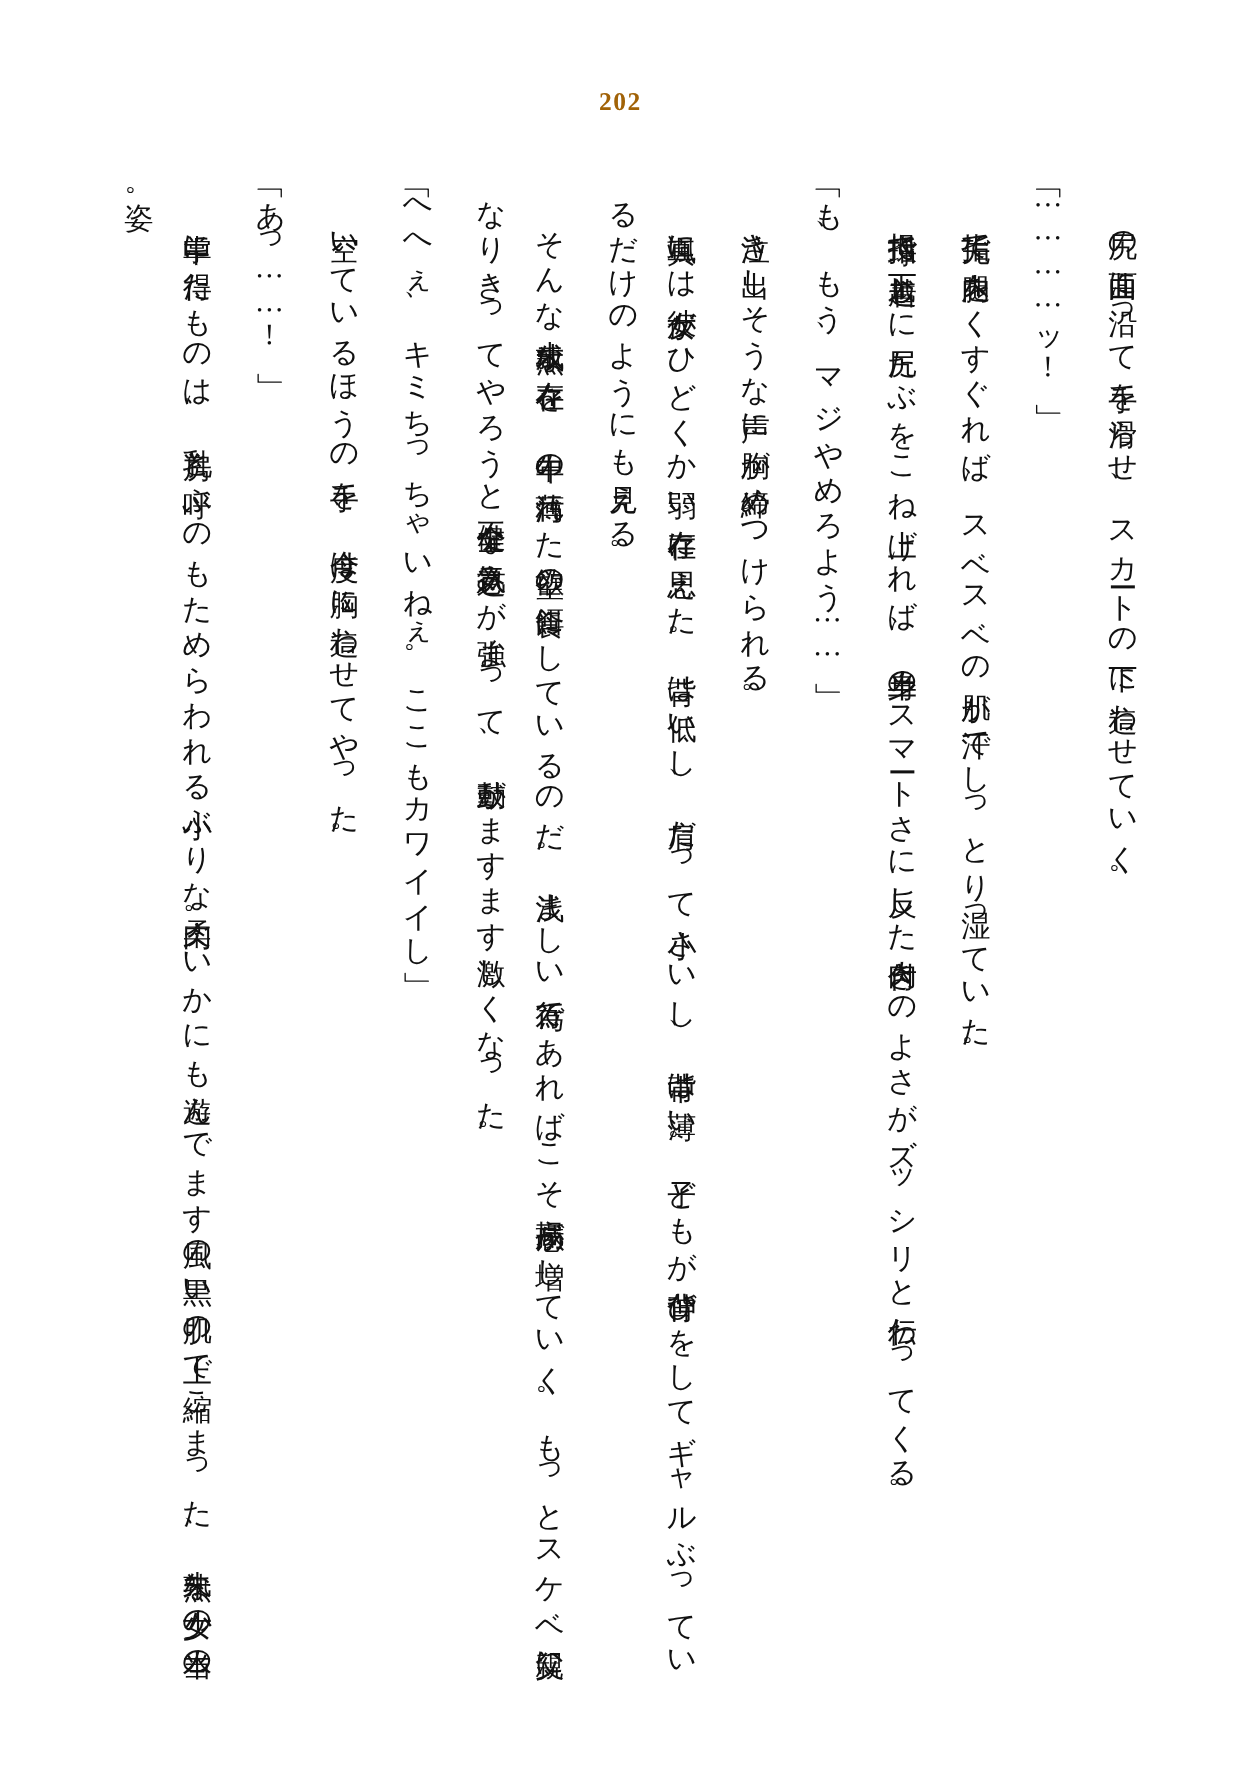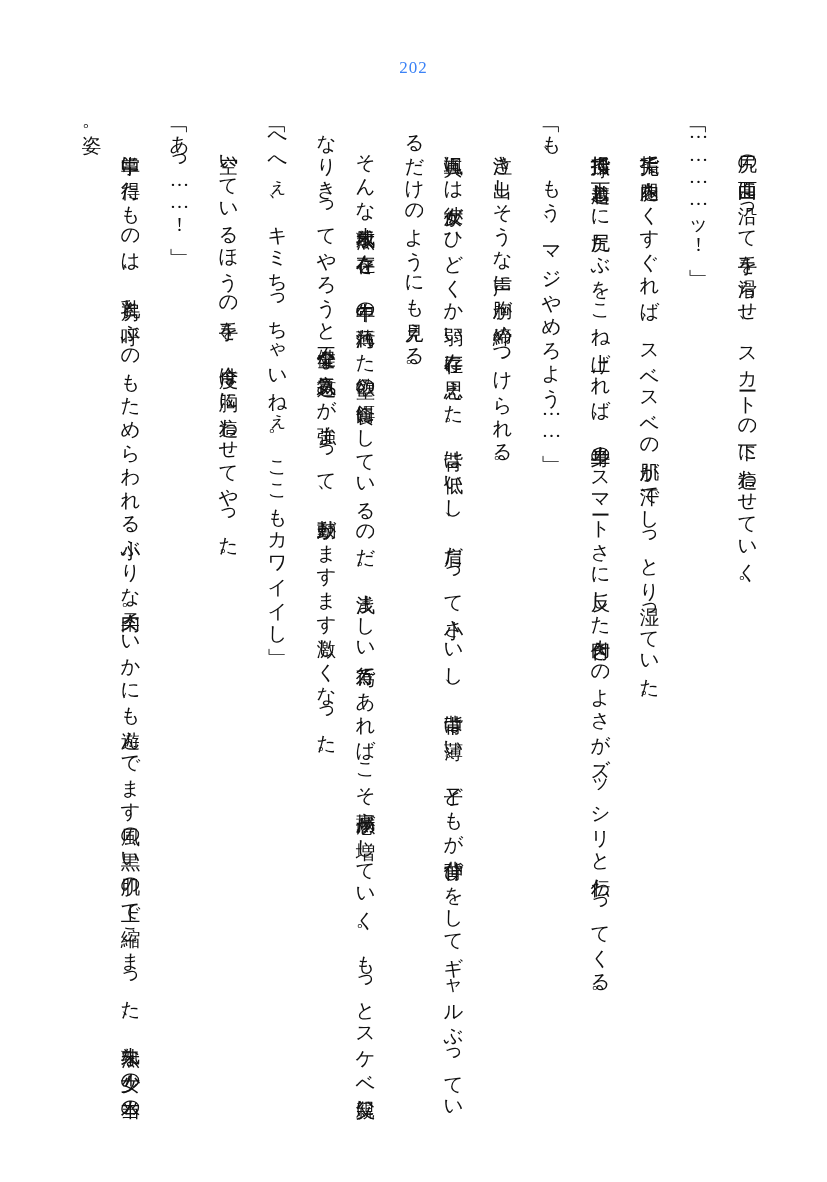--- a/index.html
+++ b/index.html
@@ -22,22 +22,23 @@
     box-sizing: border-box;
   }
   .page-number {
     position: absolute;
     top: 58px;
     left: 0;
     right: 0;
     text-align: center;
     font-size: 17px;
     letter-spacing: 1px;
-    color: #3b82f6;
+    color: #a16207;
     font-family: "Liberation Serif", "DejaVu Serif", serif;
+    font-weight: bold;
   }
   .body-text {
     position: absolute;
     top: 120px;
     left: 62px;
     right: 60px;
     height: 990px;
     writing-mode: vertical-rl;
     text-orientation: upright;
     -webkit-writing-mode: vertical-rl;

